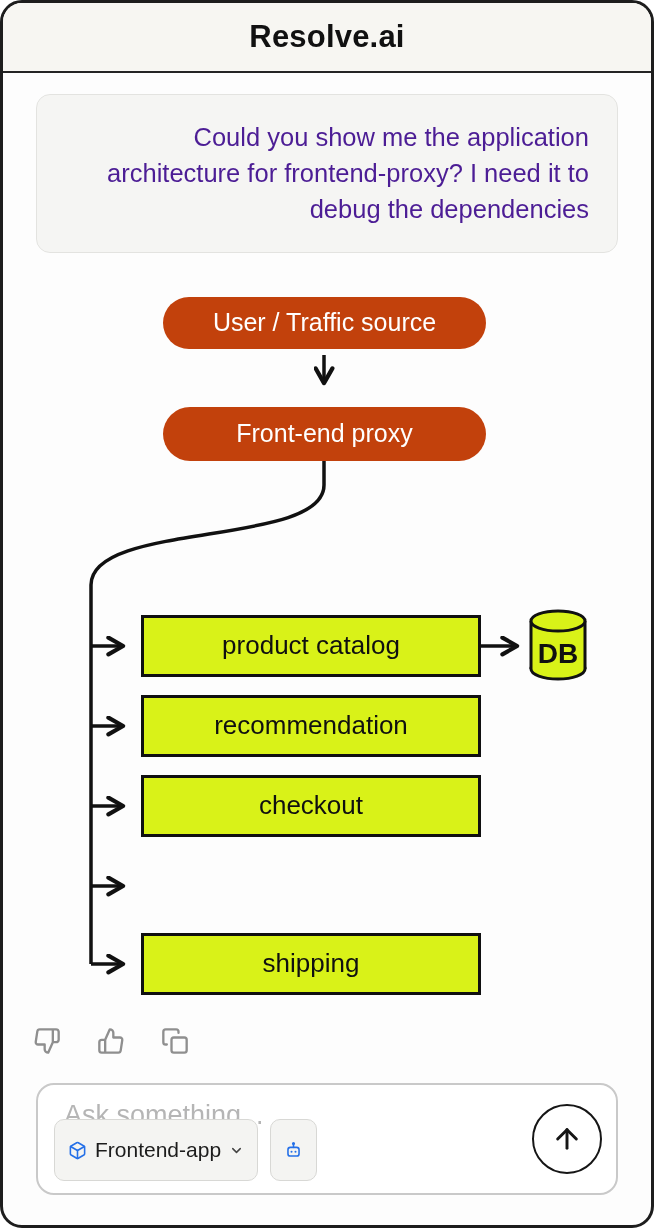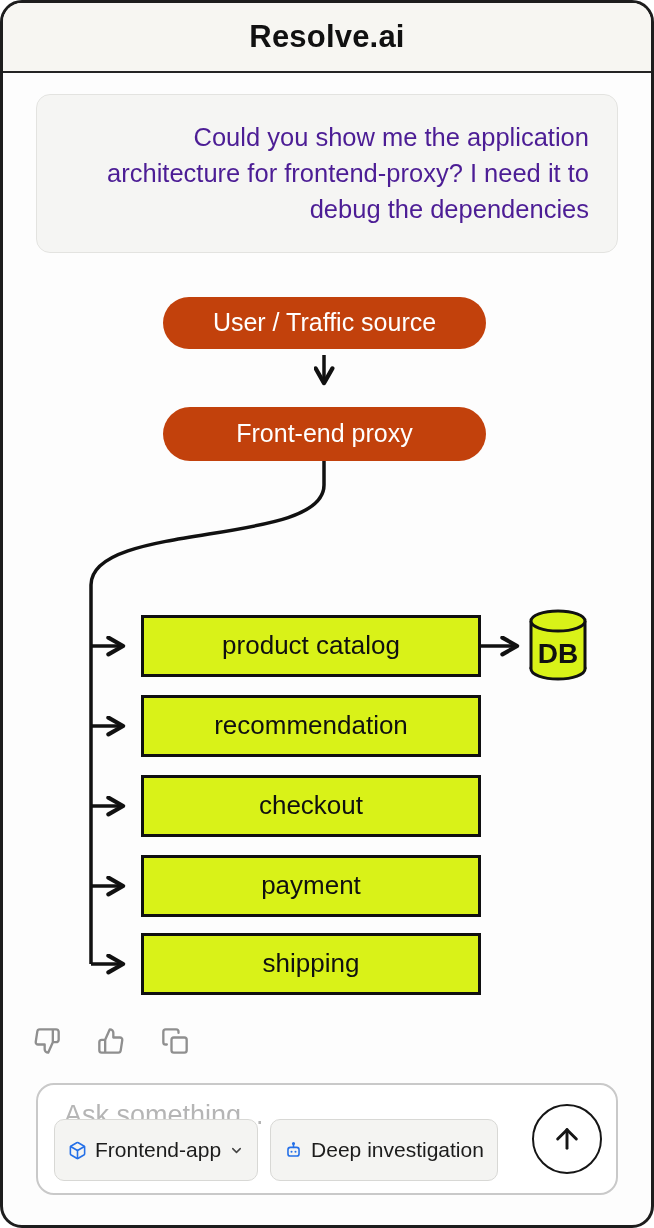--- a/index.html
+++ b/index.html
@@ -106,21 +106,20 @@
         <ellipse cx="555" cy="342" rx="27" ry="10" fill="#d9f218" stroke="#111" stroke-width="3"></ellipse>
       </g>
     </svg>
 
     <div class="pill pill-user">User / Traffic source</div>
     <div class="pill pill-proxy">Front-end proxy</div>
 
     <div class="service" style="top:416px">recommendation</div>
     <div class="service" style="top:336px">product catalog</div>
     <div class="service" style="top:496px">checkout</div>
-    <div class="service" style="top:576px">payment</div>
     <div class="service" style="top:654px">shipping</div>
 
     <div class="db-label">DB</div>
   </div>
 
   <div class="feedback">
     <button class="icon-btn">
       <svg width="28" height="28" viewBox="0 0 24 24" fill="none" stroke="currentColor" stroke-width="2" stroke-linecap="round" stroke-linejoin="round">
         <path d="M10 15v4a3 3 0 0 0 3 3l4-9V2H5.72a2 2 0 0 0-2 1.7l-1.38 9a2 2 0 0 0 2 2.3zm7-13h2.67A2.31 2.31 0 0 1 22 4v7a2.31 2.31 0 0 1-2.33 2H17"></path>
       </svg>
@@ -155,21 +154,20 @@
       </button>
 
       <button class="chip">
         <svg width="19" height="19" viewBox="0 0 24 24" fill="none" stroke="#2570e8" stroke-width="2" stroke-linecap="round" stroke-linejoin="round">
           <rect x="5" y="8" width="14" height="11" rx="3"></rect>
           <line x1="12" y1="8" x2="12" y2="4.5"></line>
           <circle cx="12" cy="3.2" r="1"></circle>
           <circle cx="9.5" cy="13.5" r="1.3" fill="#2570e8" stroke="none"></circle>
           <circle cx="14.5" cy="13.5" r="1.3" fill="#2570e8" stroke="none"></circle>
         </svg>
-        <span>Deep investigation</span>
       </button>
     </div>
 
     <button class="send">
       <svg width="32" height="32" viewBox="0 0 24 24" fill="none" stroke="#161616" stroke-width="2.2" stroke-linecap="round" stroke-linejoin="round">
         <line x1="12" y1="19" x2="12" y2="5"></line>
         <polyline points="5 12 12 5 19 12"></polyline>
       </svg>
     </button>
   </div>

